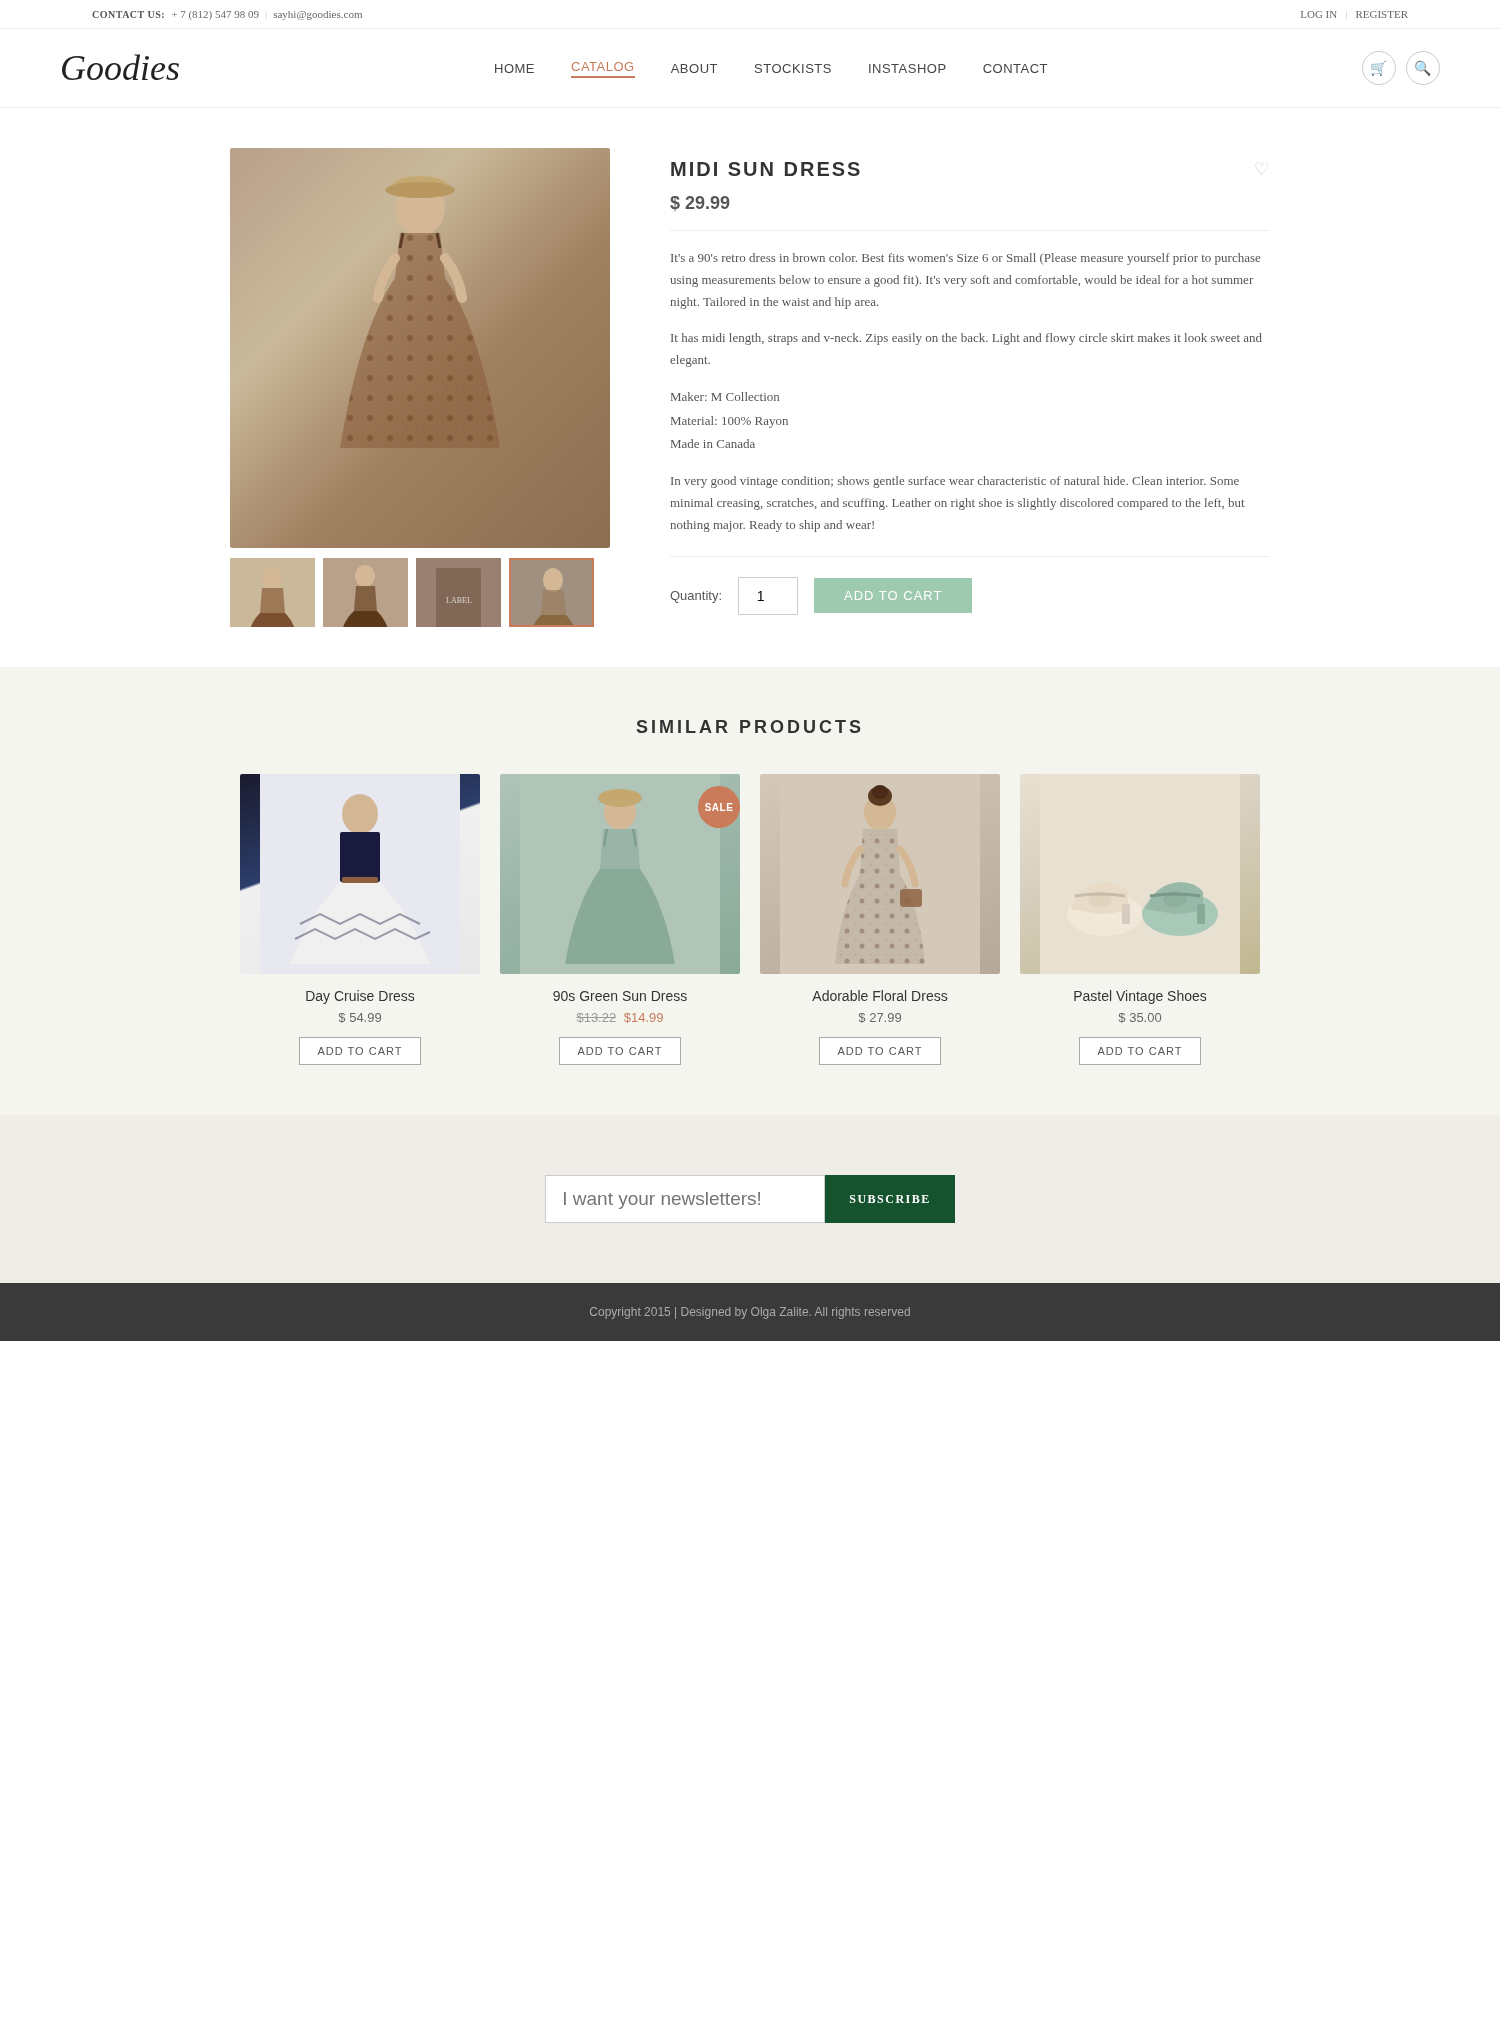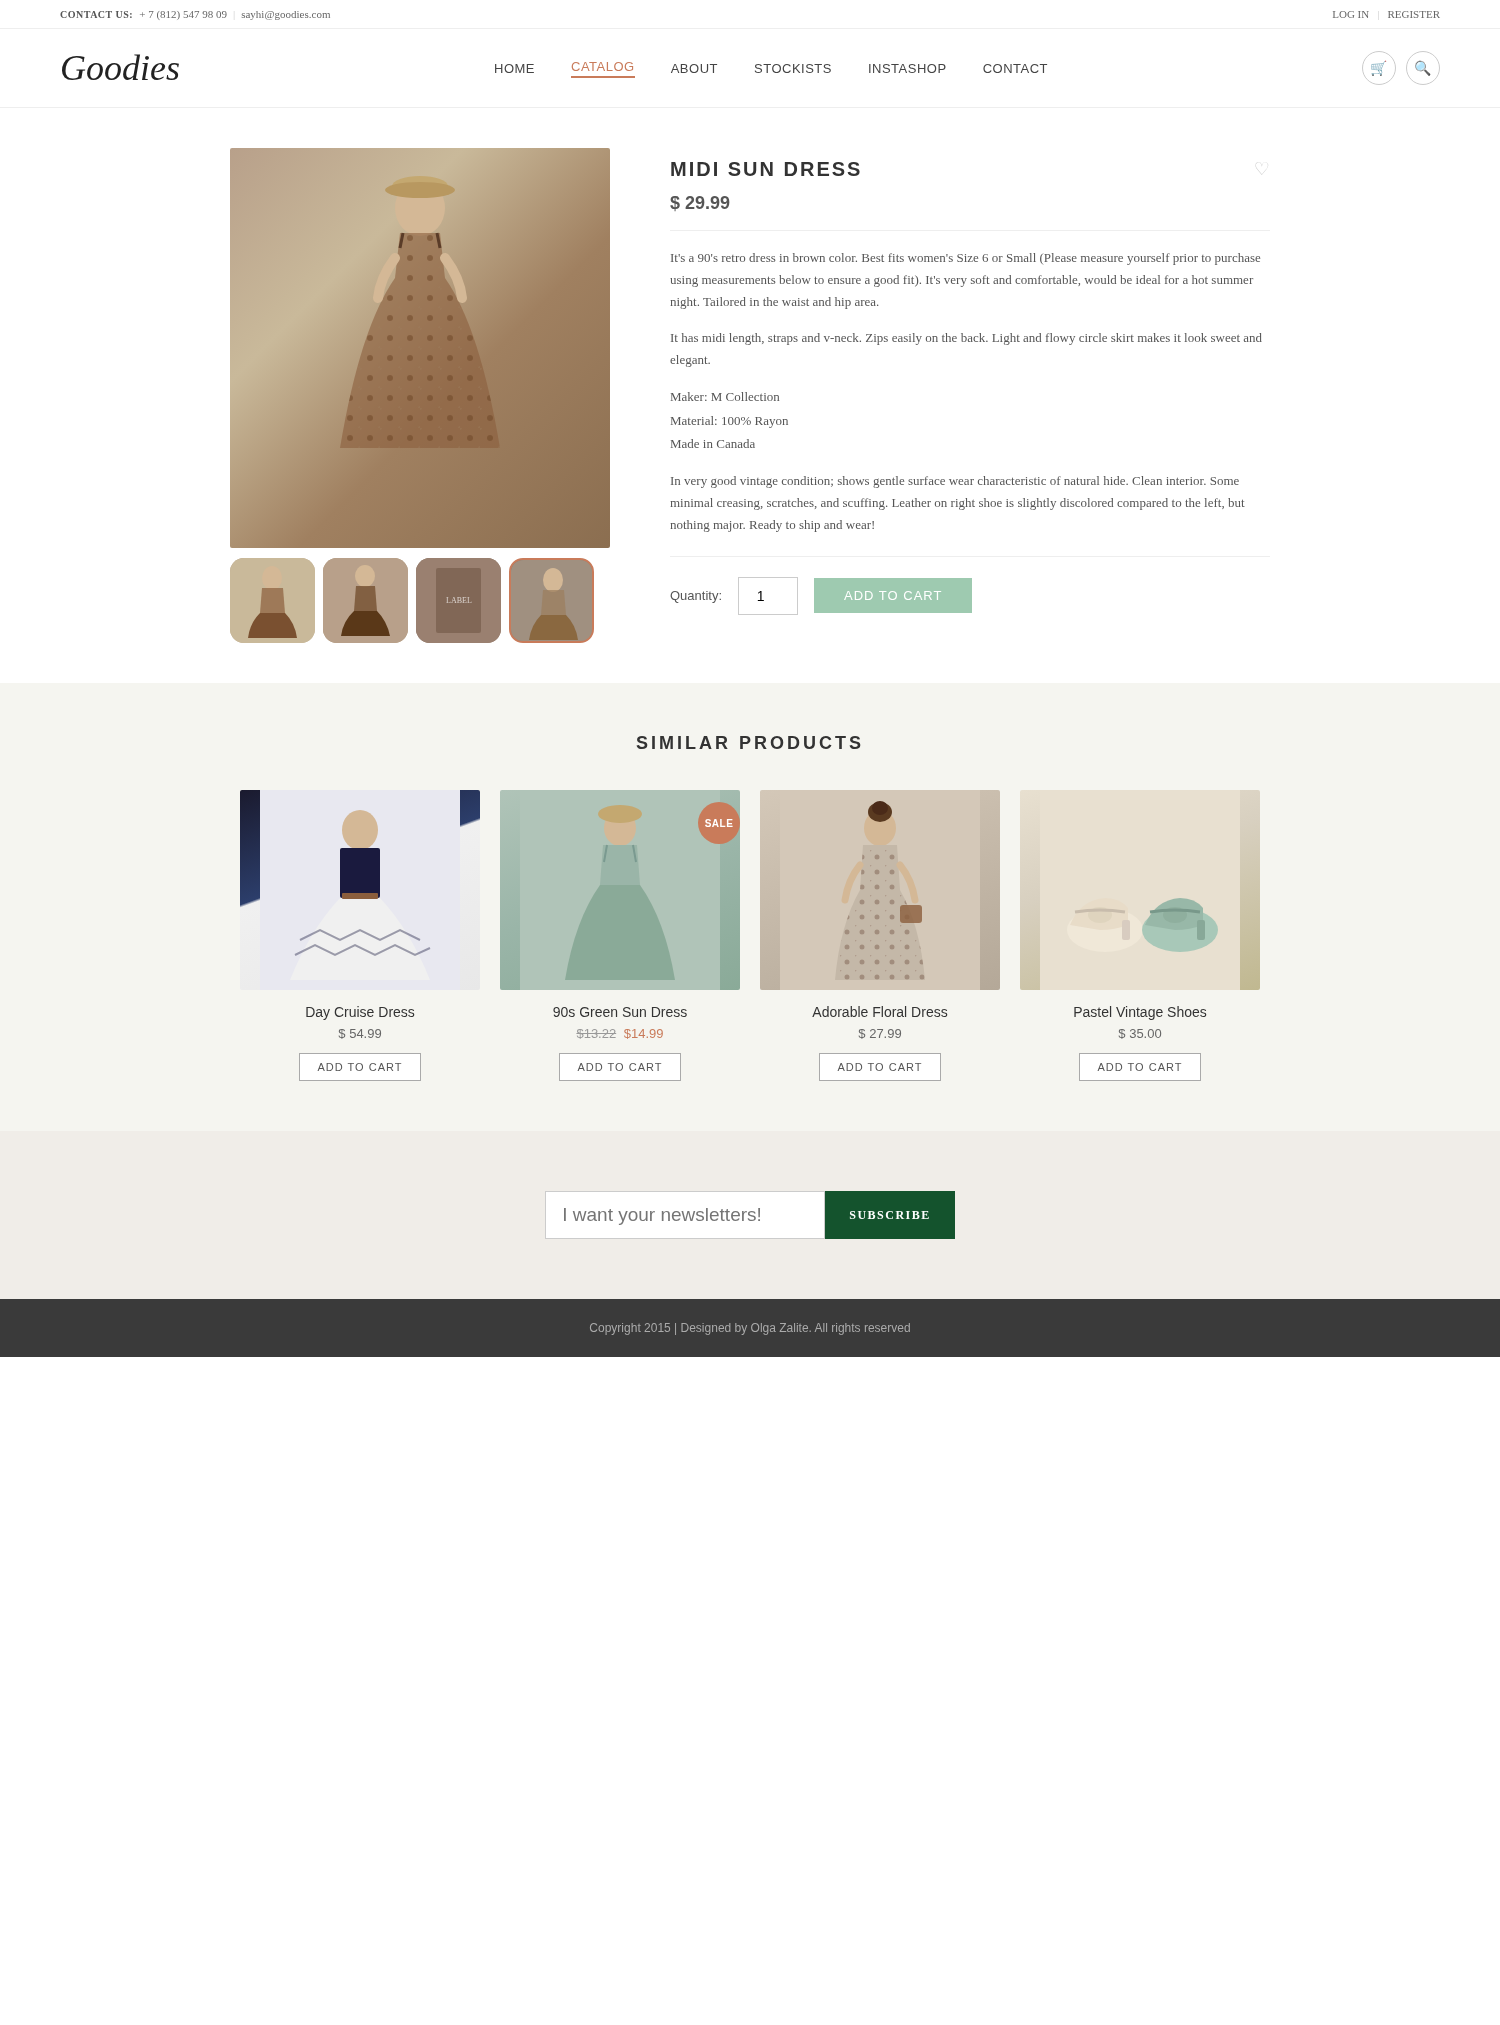--- a/index.html
+++ b/index.html
@@ -2,21 +2,21 @@
 <html><head>
   <meta charset="utf-8">
   <style>
     * { box-sizing: border-box; margin: 0; padding: 0; }
     body { font-family: 'Georgia', serif; color: #333; background: #fff; font-size: 14px; }
 
     
     .top-bar {
       background: #fff;
       border-bottom: 1px solid #eee;
-      padding: 8px 60px;
+      padding: 8px 92px;
       display: flex;
       justify-content: space-between;
       align-items: center;
       font-size: 11px;
       color: #666;
     }
     .top-bar-left { display: flex; align-items: center; gap: 6px; }
     .top-bar-left strong { color: #555; font-size: 10px; letter-spacing: 0.5px; }
     .top-bar-left a { color: #666; text-decoration: none; }
     .top-bar-right { display: flex; align-items: center; gap: 8px; font-size: 11px; }
@@ -90,23 +90,23 @@
       background: linear-gradient(135deg, #b8a08a 0%, #c9b99a 30%, #a08060 60%, #8b6e50 100%);
       display: flex; align-items: center; justify-content: center;
     }
     
     .thumbnails {
       display: flex;
       gap: 8px;
       margin-top: 10px;
     }
     .thumb {
-      width: 85px; height: 85px;
+      width: 85px; height: 69px;
       background: #c9b99a;
-      border-radius: 14px;
+      border-radius: 0;
       cursor: pointer;
       overflow: hidden;
     }
     .thumb:last-child { border: 2px solid #c97b5a; }
     .thumb-1 { background: linear-gradient(135deg, #b8a08a 0%, #c9b99a 100%); }
     .thumb-2 { background: linear-gradient(135deg, #a89070 0%, #b8a080 100%); }
     .thumb-3 { background: linear-gradient(135deg, #7a6050 0%, #9a8070 100%); }
     .thumb-4 { background: linear-gradient(135deg, #8a7060 0%, #a09080 100%); }
 
     

